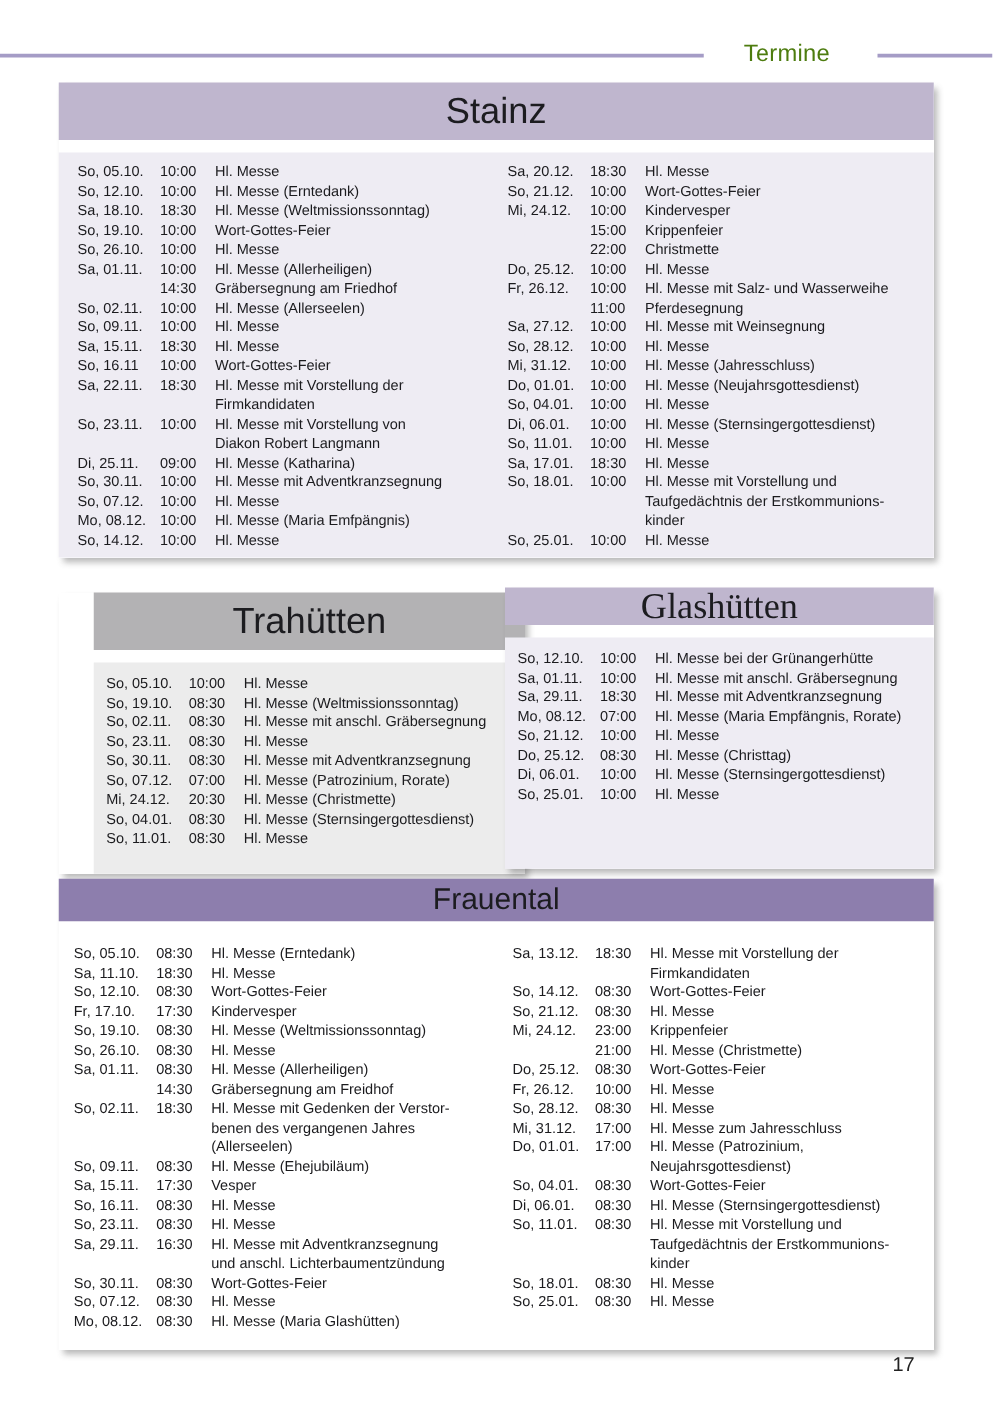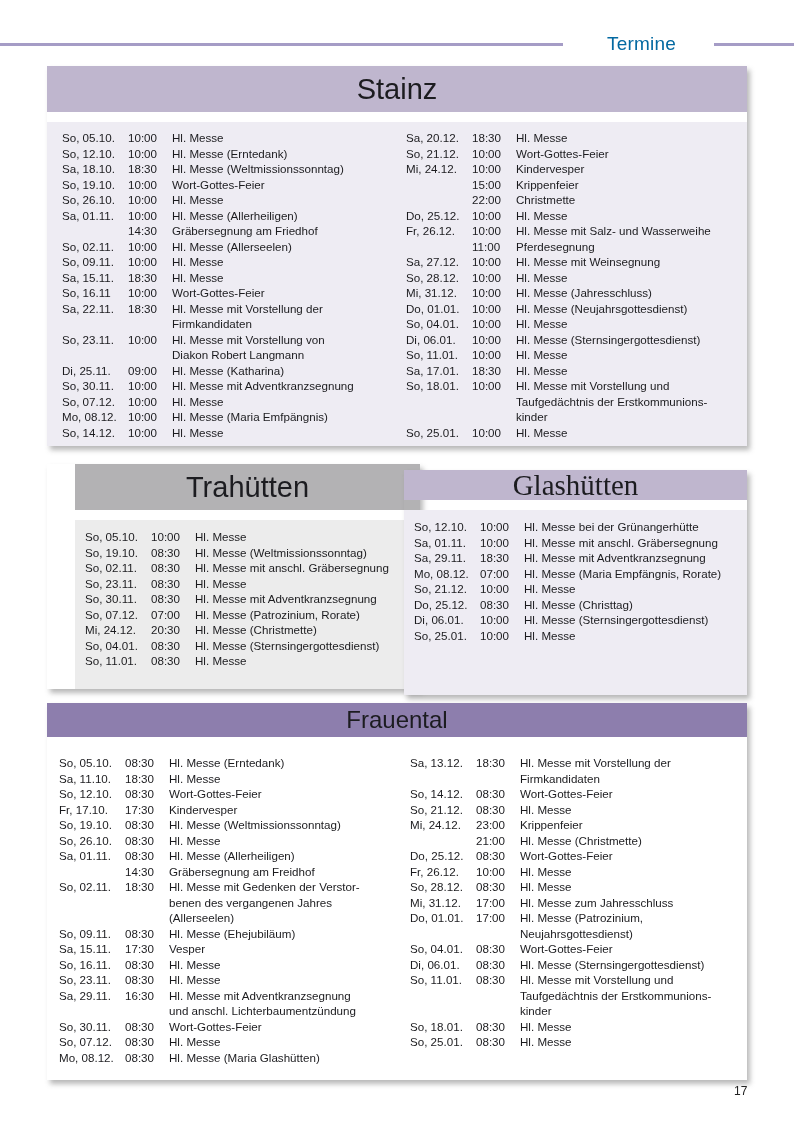--- a/index.html
+++ b/index.html
@@ -5,34 +5,34 @@
   html,body { margin:0; padding:0; }
   .page {
     position:relative; width:794px; height:1123px; background:#ffffff;
     font-family:"Liberation Sans","DejaVu Sans",sans-serif; color:#1b1b1e;
     overflow:hidden;
   }
   
   .header-row { position:absolute; top:34px; left:0; width:794px; height:20px; display:flex; align-items:center; }
   .rule { background:#a59cc6; height:3px; }
   .rule-long { width:563px; }
-  .header-label { font-size:19px; color:#0369a1; margin-left:44px; letter-spacing:.2px; white-space:nowrap; }
+  .header-label { font-size:19px; color:#4d7c0f; margin-left:32px; letter-spacing:.2px; white-space:nowrap; }
   .rule-short { flex:1; margin-left:38px; }
 
   
   .sec { position:absolute; display:flex; flex-direction:column; box-shadow:3px 4px 5px rgba(70,70,70,.38); }
   .sec-header { display:flex; align-items:center; justify-content:center; flex:0 0 auto; }
   .sec-title { font-size:29px; color:#1c1c20; }
   .sec-body { flex:1 1 auto;margin-top:10px; }
 
   #stainz { left:47px; top:66px; width:700px; height:380px; }
   #stainz .sec-header { height:46px; background:#bfb6ce; }
   #stainz .sec-body { background:#eeecf3; }
 
-  #trahuetten { left:47px; top:464px; width:345px; height:225px;padding-left:28px; }
+  #trahuetten { left:47px; top:474px; width:345px; height:225px;padding-left:28px; }
   #trahuetten .sec-header { height:46px; background:#b3b2b4; }
   #trahuetten .sec-body { background:#ececec; }
 
   #glashuetten { left:404px; top:470px; width:343px; height:225px; }
   #glashuetten .sec-header { height:30px; background:#bfb6ce;font-family:Liberation Serif, serif; }
   #glashuetten .sec-body { background:#eeecf3; }
 
   #frauental { left:47px; top:703px; width:700px; height:377px; }
   #frauental .sec-header { height:34px; background:#8d7ead; }
   #frauental .sec-header .sec-title { font-size:24px; }
@@ -44,21 +44,21 @@
   .cols .col + .col { margin-left:10px; }
   #frauental .cols { padding:8px 0 0 12px; }
   #frauental .cols .col { width:340px; }
   #frauental .cols .col + .col { margin-left:14px; }
   .single { padding:9px 0 0 10px; }
 
   
   .row { display:grid; grid-template-columns:66px 44px auto; font-size:11.6px; line-height:15.5px; }
   .cell { white-space:pre; }
 
-  .page-number { position:absolute; left:734px; top:1084px; font-size:12px; color:#222; }
+  .page-number { position:absolute; left:714px; top:1084px; font-size:16px; color:#222; }
 </style>
 </head>
 <body>
 
 <div class="page">
 
   <div class="header-row">
     <div class="rule rule-long"></div>
     <div class="header-label">Termine</div>
     <div class="rule rule-short"></div>

